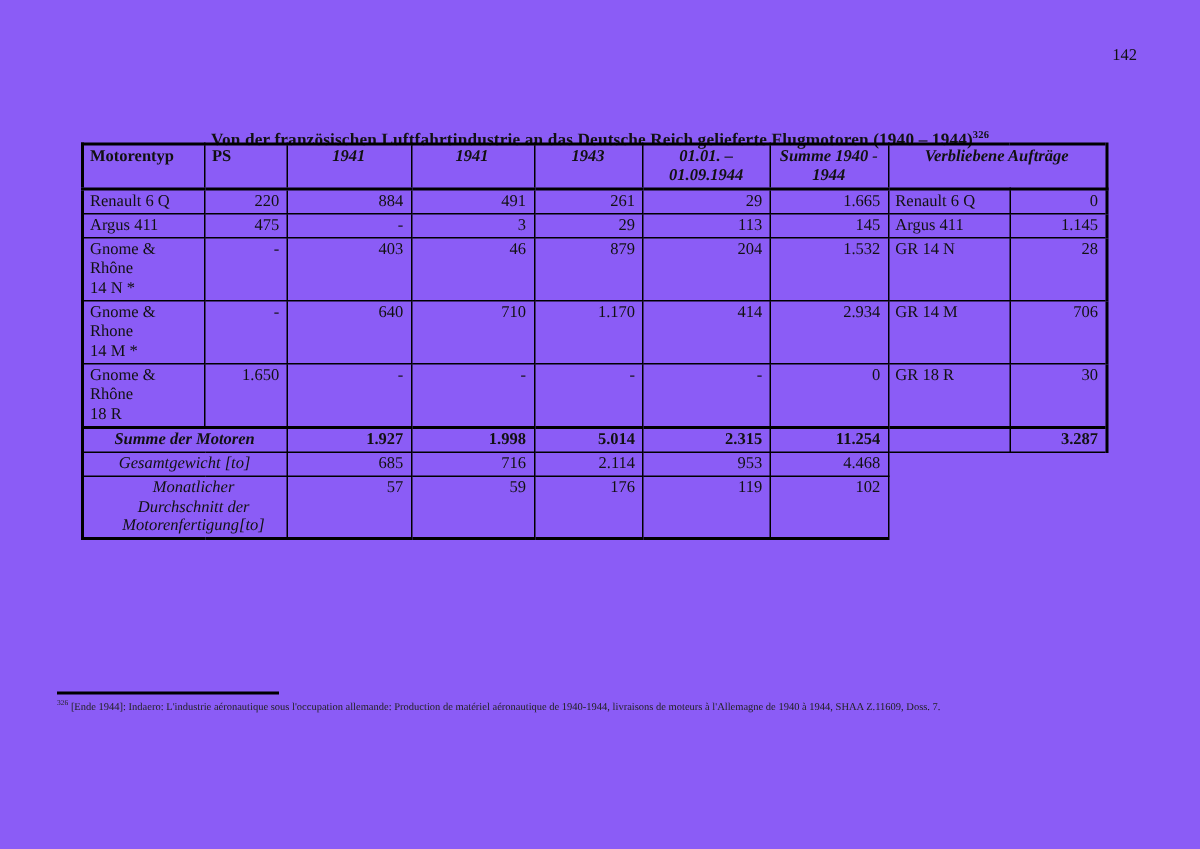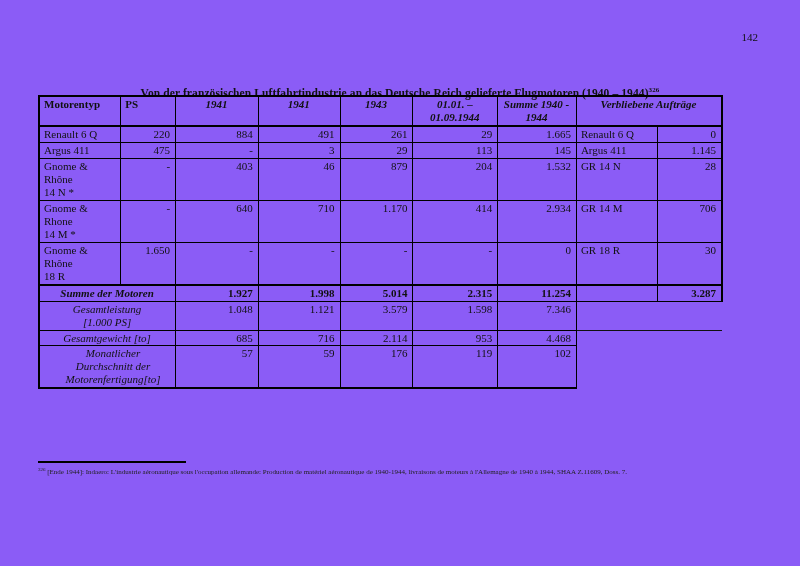--- a/index.html
+++ b/index.html
@@ -8,21 +8,21 @@
     font-family:"Liberation Serif", serif; color:#111; overflow:hidden;
   }
   .page-number { position:absolute; top:31px; right:42px; font-size:11px; }
   .doc-title {
     position:absolute; top:66px; left:0; width:100%;
     text-align:center; font-weight:bold; font-size:11.5px; letter-spacing:0.1px;margin-top:20px;
   }
   .doc-title sup { font-size:7px; }
 
   table.data-table {
-    position:absolute; left:38px; top:95px; width:685px;
+    position:absolute; left:54px; top:95px; width:685px;
     border-collapse:collapse; table-layout:fixed;
     font-size:11px; line-height:1.18;
     border-top:2px solid #000; border-left:2px solid #000;
   }
   td {
     border:1px solid #000;
     padding:1px 5px 1px 4px;
     vertical-align:top;
     white-space:pre-line;
     overflow:hidden;
@@ -152,30 +152,20 @@
       <td class="ctr tt" colspan="2">Summe der Motoren</td>
       <td class="num tt">1.927</td>
       <td class="num tt">1.998</td>
       <td class="num tt">5.014</td>
       <td class="num tt">2.315</td>
       <td class="num tt">11.254</td>
       <td class="tt"></td>
       <td class="num tt rr">3.287</td>
     </tr>
 
-    <tr style="height:26px">
-      <td class="ctr" colspan="2">Gesamtleistung
-[1.000 PS]</td>
-      <td class="num">1.048</td>
-      <td class="num">1.121</td>
-      <td class="num">3.579</td>
-      <td class="num">1.598</td>
-      <td class="num">7.346</td>
-      <td class="ext" colspan="2"></td>
-    </tr>
 
     <tr style="height:13px">
       <td class="ctr" colspan="2">Gesamtgewicht [to]</td>
       <td class="num">685</td>
       <td class="num">716</td>
       <td class="num">2.114</td>
       <td class="num">953</td>
       <td class="num">4.468</td>
       <td class="ext-thin" colspan="2"></td>
     </tr>

